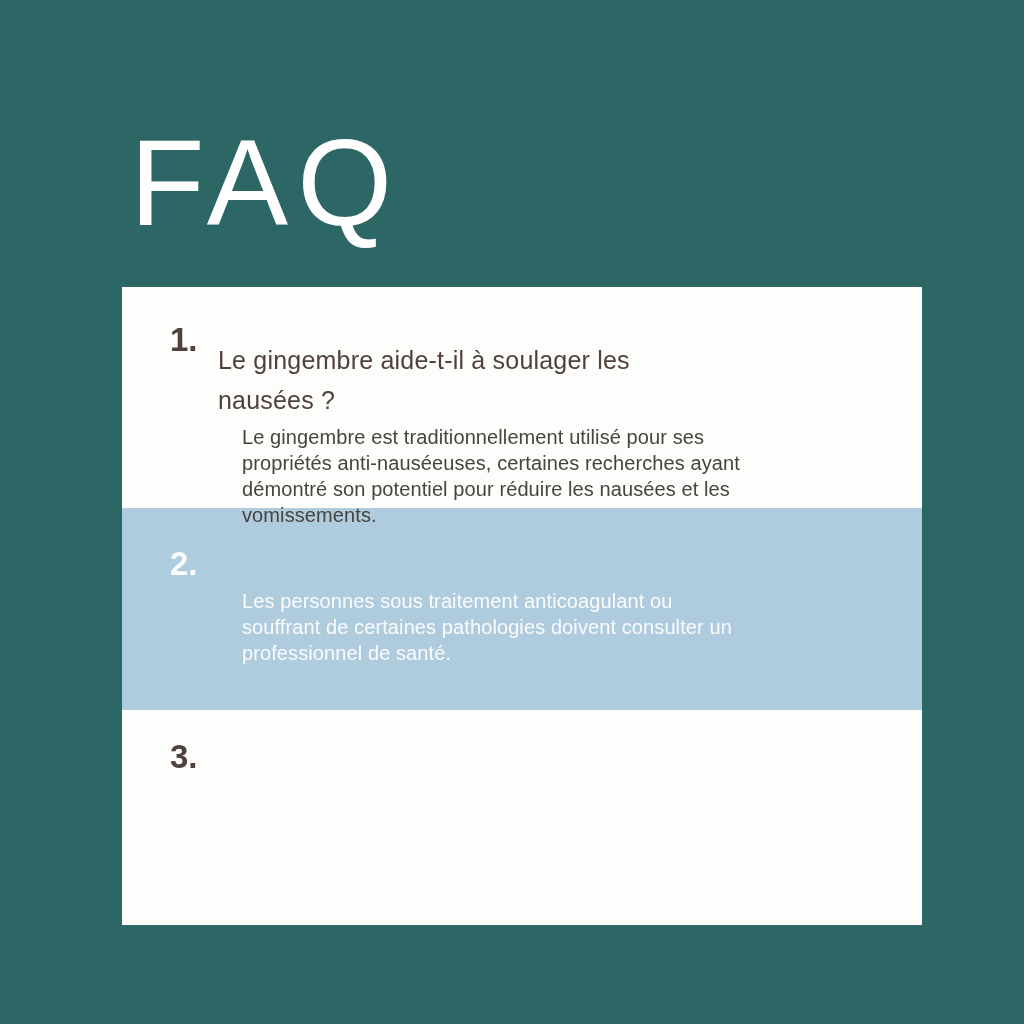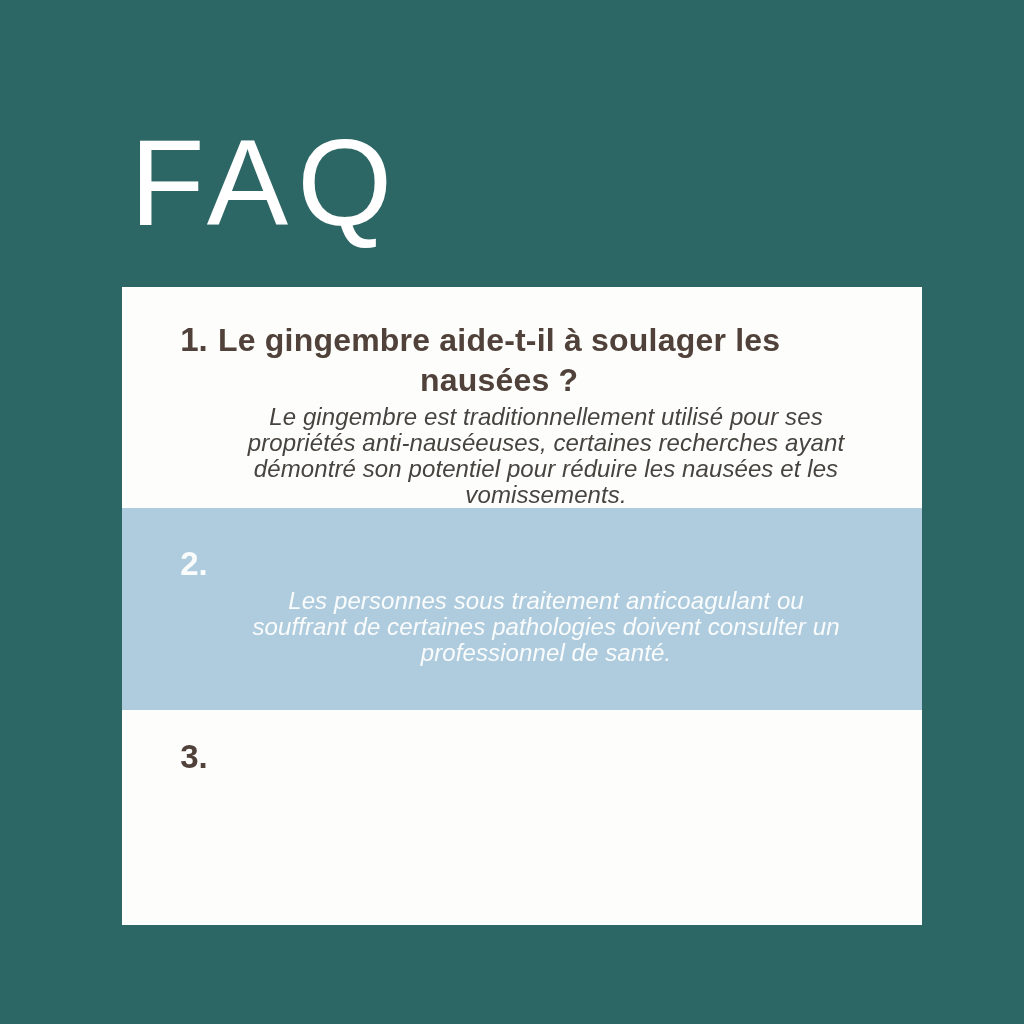--- a/index.html
+++ b/index.html
@@ -15,21 +15,20 @@
   html, body {
     width: 1024px; height: 1024px;
     font-family: "Liberation Sans", sans-serif;
     background: var(--bg);
     overflow: hidden;
   }
   .canvas {
     position: relative;
     width: 1024px; height: 1024px;
     background: var(--bg);
-    text-align: center;
   }
   .page-title {
     position: absolute;
     left: 130px; top: 122px;
     font-size: 122px;
     font-weight: 300;
     line-height: 1;
     letter-spacing: 9px;
     color: var(--title);
   }
@@ -48,36 +47,36 @@
   .faq-item.highlighted { background: var(--panel-hl); }
   .q-row { display: flex; align-items: flex-start; }
   .q-num {
     flex: 0 0 48px;
     font-size: 33px;
     font-weight: 700;
     line-height: 40px;
     color: var(--question);
   }
   .q-text {
-    font-size: 32px;
-    font-weight: 700;
+    font-size: 25px;
+    font-weight: 400;
     line-height: 40px;
     color: var(--question);
     white-space: pre-line;
     letter-spacing: 0.2px;
+    margin-top: 20px;
   }
   .a-text {
-    margin: 4px 0 0 40px;
-    font-size: 24px;
+    margin: 4px 0 0 72px;
+    font-size: 20px;
     font-weight: 400;
     line-height: 26px;
     color: var(--answer);
     white-space: pre-line;
     letter-spacing: 0.1px;
-    font-style: italic;
   }
   .faq-item.highlighted .q-num,
   .faq-item.highlighted .q-text,
   .faq-item.highlighted .a-text {
     color: var(--light);
   }
 </style>
 </head>
 <body>
 

